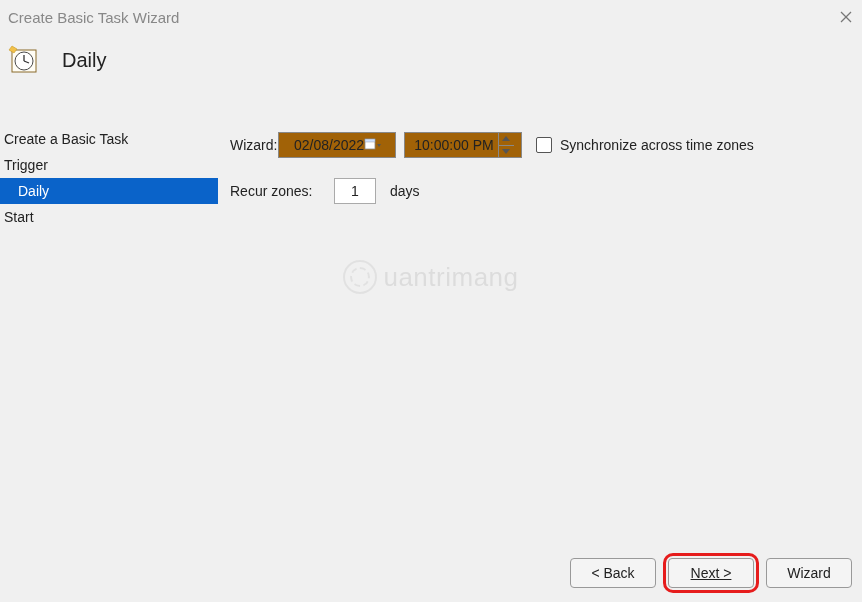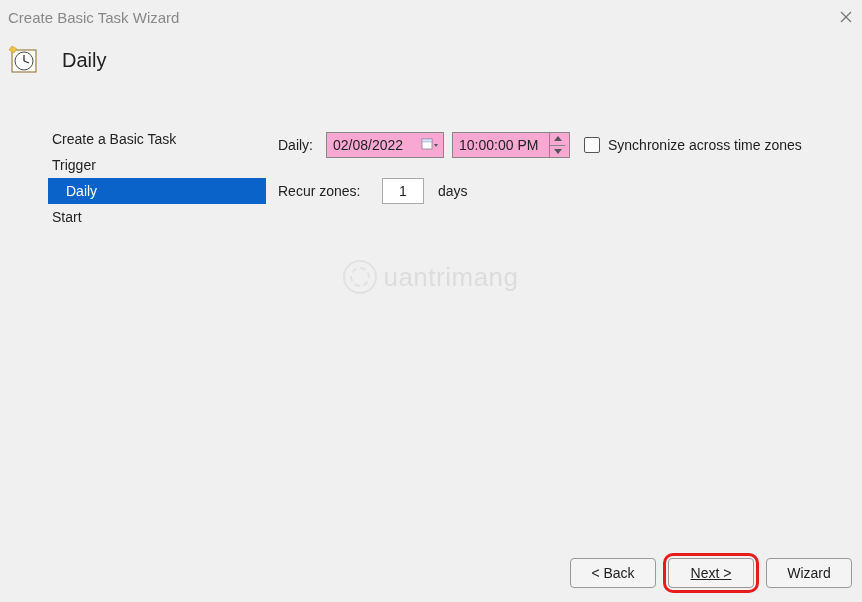--- a/index.html
+++ b/index.html
@@ -43,21 +43,20 @@
     height: 32px;
     margin-left: 2px;
   }
   .content {
     display: flex;
     height: 430px;
   }
   .sidebar {
     width: 218px;
     padding-top: 42px;
-    margin-left: 48px;
   }
   .sidebar .step {
     height: 26px;
     line-height: 26px;
     padding-left: 4px;
     font-size: 14px;
     color: #222;
     cursor: default;
   }
   .sidebar .step.sub {
@@ -77,23 +76,23 @@
     display: flex;
     align-items: center;
     margin-bottom: 20px;
     gap: 8px;
     font-size: 14px;
   }
   .label-start { width: 40px; }
   .datebox, .timebox {
     display: inline-flex;
     align-items: center;
-    justify-content: space-between;
+    justify-content: center;
     border: 1px solid #888;
-    background: #f9a8d4;
+    background: #a16207;
     height: 26px;
     padding: 0 4px 0 6px;
     font-size: 14px;
     position: relative;
   }
   .datebox { width: 118px; }
   .timebox { width: 118px; }
   .picker-icon {
     display: inline-block;
     width: 18px;
@@ -228,21 +227,21 @@
 <div class="content">
   <div class="sidebar">
     <div class="step">Create a Basic Task</div>
     <div class="step">Trigger</div>
     <div class="step sub selected">Daily</div>
     <div class="step">Start</div>
   </div>
 
   <div class="mainpane">
     <div class="row">
-      <span class="label-start">Daily:</span>
+      <span class="label-start">Wizard:</span>
 
       <span class="datebox">
         <span>02/08/2022</span>
         <span class="picker-icon">
           <svg width="18" height="18" viewBox="0 0 18 18">
             <rect x="1" y="3" width="10" height="10" fill="#fff" stroke="#888" stroke-width="0.8"></rect>
             <rect x="1" y="3" width="10" height="3" fill="#cfe2ff" stroke="#888" stroke-width="0.4"></rect>
             <polygon points="13,8 17,8 15,11" fill="#555"></polygon>
           </svg>
         </span>

